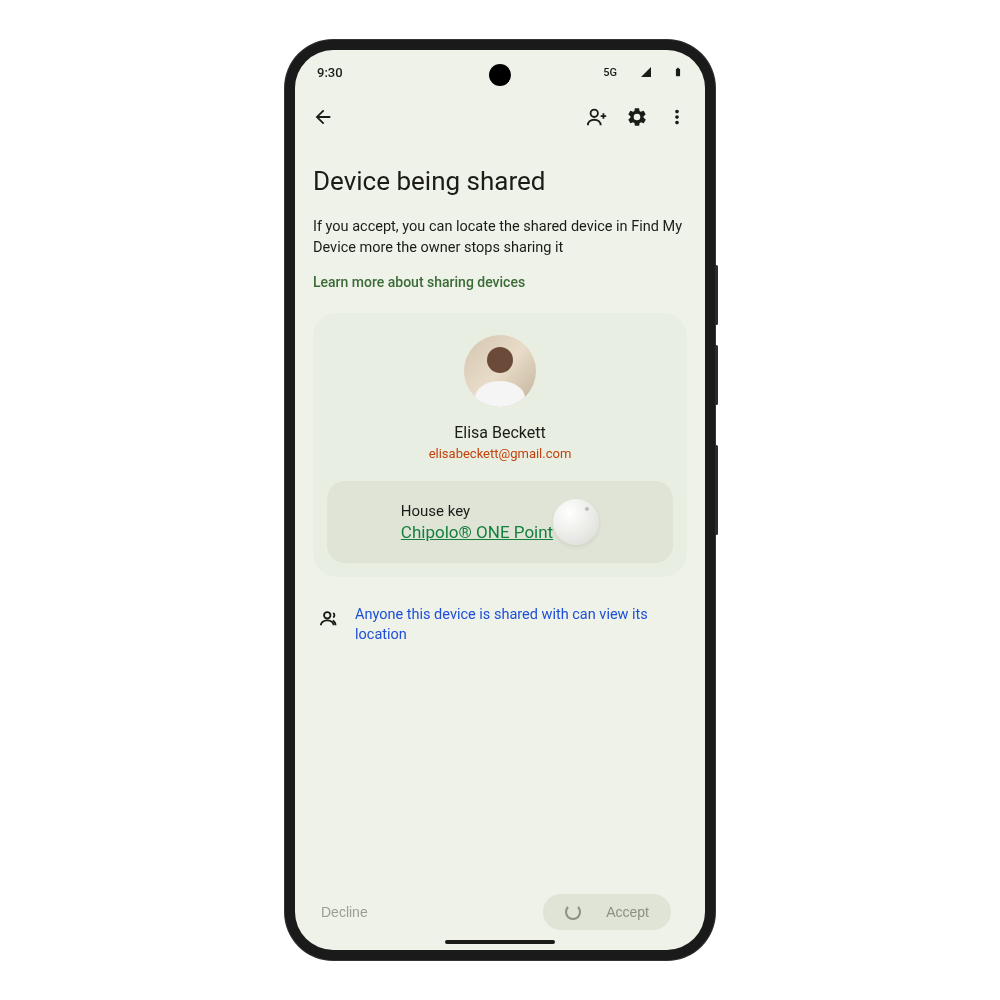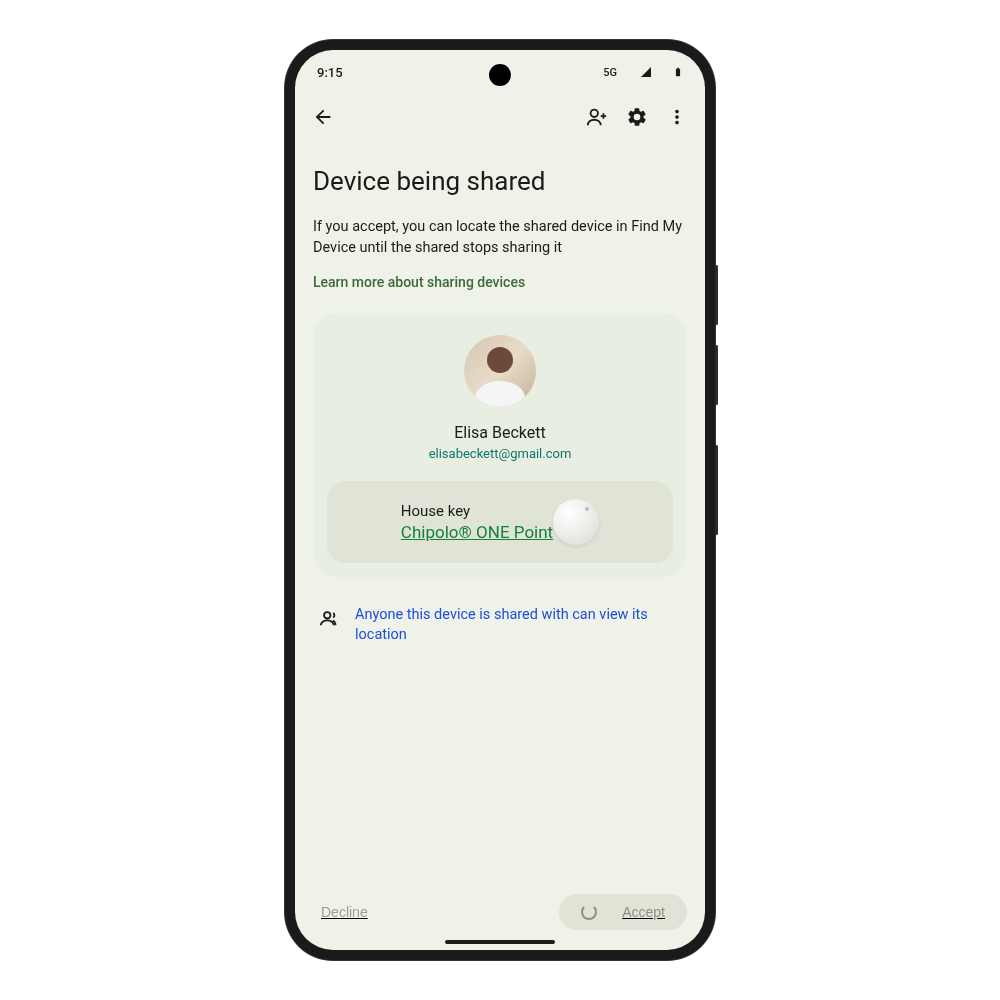--- a/index.html
+++ b/index.html
@@ -149,21 +149,21 @@
     background: #f5f5f5;
     border-radius: 50% 50% 0 0;
   }
   .sharer-name {
     font-size: 16px;
     color: #1b1c18;
     margin-bottom: 4px;
   }
   .sharer-email {
     font-size: 13px;
-    color: #0f766e;
+    color: #c2410c;
     margin-bottom: 20px;
   }
   .device-row {
     background: #dfe4d7;
     border-radius: 18px;
     padding: 18px 16px;
     display: flex;
     align-items: center;
     justify-content: center;
     text-align: left;
@@ -208,26 +208,25 @@
   }
   .notice-text {
     font-size: 14.5px;
     color: #1d4ed8;
     line-height: 1.4;
   }
   .bottom-bar {
     position: absolute;
     bottom: 20px;
     left: 0;
-    right: 0;
+    right: 16px;
     padding: 0 18px;
     display: flex;
     align-items: center;
     justify-content: space-between;
-    text-decoration: underline;
   }
   .decline-btn {
     background: transparent;
     border: none;
     font-size: 14px;
     color: #9a9e93;
     padding: 10px 8px;
     cursor: pointer;
     font-weight: 500;
   }
@@ -268,21 +267,21 @@
 <div class="phone-frame">
   <div class="phone-side-buttons">
     <div class="side-btn vol-up"></div>
     <div class="side-btn vol-down"></div>
     <div class="side-btn power"></div>
   </div>
   <div class="screen">
     <div class="camera-cutout"></div>
 
     <div class="status-bar">
-      <span>9:15</span>
+      <span>9:30</span>
       <div class="status-right">
         <span class="net-label">5G</span>
         <span class="signal-icon">
           <svg width="14" height="12" viewBox="0 0 24 24">
               <path fill="currentColor" d="M2 22h20V2L2 22z"></path>
             </svg>
         </span>
         <span class="battery-icon">
           <svg width="10" height="14" viewBox="0 0 24 24">
               <path fill="currentColor" d="M15.67 4H14V2h-4v2H8.33C7.6 4 7 4.6 7 5.33v15.33C7 21.4 7.6 22 8.33 22h7.33c.74 0 1.34-.6 1.34-1.33V5.33C17 4.6 16.4 4 15.67 4z"></path>
@@ -323,21 +322,21 @@
             <svg width="22" height="22" viewBox="0 0 24 24">
                 <path fill="currentColor" d="M12 8c1.1 0 2-.9 2-2s-.9-2-2-2-2 .9-2 2 .9 2 2 2zm0 2c-1.1 0-2 .9-2 2s.9 2 2 2 2-.9 2-2-.9-2-2-2zm0 6c-1.1 0-2 .9-2 2s.9 2 2 2 2-.9 2-2-.9-2-2-2z"></path>
               </svg>
           </span>
         </button>
       </div>
     </div>
 
     <div class="content">
       <h1 class="page-title">Device being shared</h1>
-      <p class="description">If you accept, you can locate the shared device in Find My Device until the shared stops sharing it</p>
+      <p class="description">If you accept, you can locate the shared device in Find My Device more the owner stops sharing it</p>
       <a class="learn-more">Learn more about sharing devices</a>
 
       <div class="share-card">
         <div class="avatar"></div>
         <div class="sharer-name">Elisa Beckett</div>
         <div class="sharer-email">elisabeckett@gmail.com</div>
 
         <div class="device-row">
           <div class="device-info">
             <div class="device-name">House key</div>

